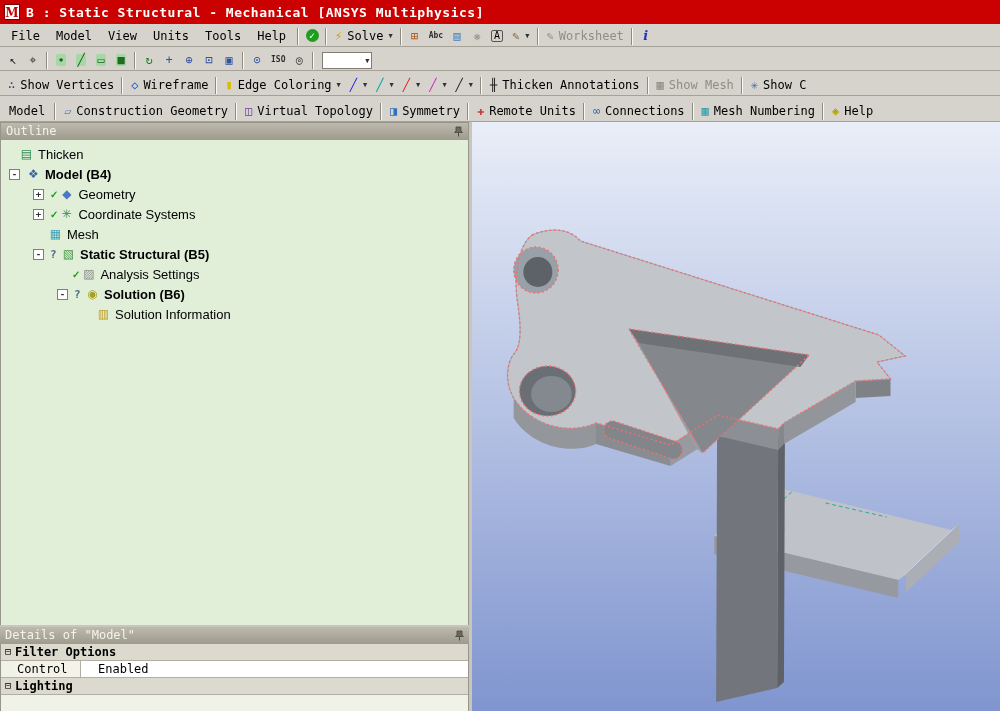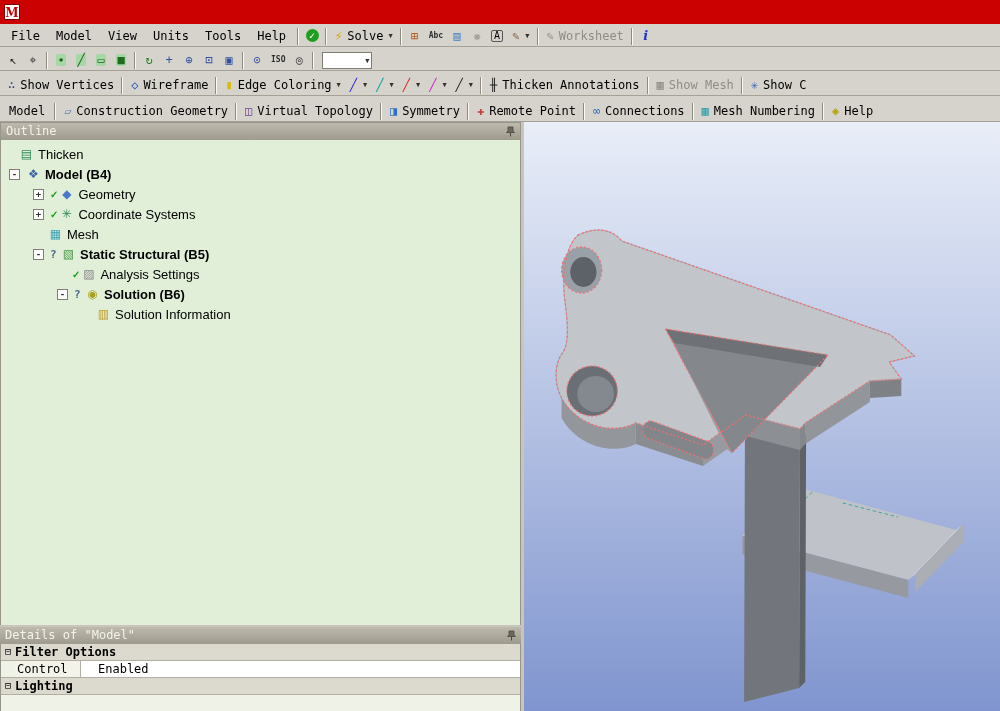--- a/index.html
+++ b/index.html
@@ -54,21 +54,21 @@
   }
   .tb-ic.boxed { border:1px solid #555; font-size:10px; padding:0 2px; }
   .tb-ic.small { font-size:8px; font-weight:bold; letter-spacing:0; }
   .tb-ic.info { font-weight:bold; font-style:italic; font-family:"DejaVu Serif",serif; font-size:13px; }
   .tb-tx { line-height:1; }
   .tb-caret { font-size:7px; color:#303030; margin-left:1px; }
   .tb-item.disabled .tb-tx, .tb-item.disabled .tb-ic { color:#8F8D85 !important; }
   
   .main { display:flex; height:589px; }
   .left {
-    width:524px; flex:none; display:flex; flex-direction:column;
+    width:472px; flex:none; display:flex; flex-direction:column;
     border-right:3px solid #C8C5BC; background:#D6D3CC;
   }
   .panel-header {
     height:17px; flex:none;
     background:linear-gradient(#BDB9AD,#9E9A8E);
     color:#F4F3EA; font:12px/17px "DejaVu Sans Mono", monospace;
     display:flex; align-items:center; justify-content:space-between; padding:0 5px;
   }
   .outline-sec { flex:1; display:flex; flex-direction:column; min-height:0; border:1px solid #97948A; border-bottom:none; }
   .tree { flex:1; background:#E1EFD9; overflow:hidden; padding-top:4px; }
@@ -96,20 +96,21 @@
   
   .viewport { flex:1; position:relative; background:linear-gradient(#E9EEF8,#8095CF); overflow:hidden; }
   .vp-svg { position:absolute; inset:0; width:100%; height:100%; display:block; }
   .pin { flex:none; }
 </style>
 </head>
 <body>
 
 <div class="titlebar">
   <span class="app-icon">M</span>
+  <span class="title">B : Static Structural - Mechanical [ANSYS Multiphysics]</span>
 </div>
 
 <div class="tb menubar">
 
     <span class="tb-item menu">
 
       <span class="tb-tx">File</span>
 
     </span>
 
@@ -473,21 +474,21 @@
     </span>
 
     <span class="tb-item sep">
       
       
       
     </span>
 
     <span class="tb-item btn">
       <span class="tb-ic" style="color: rgb(192, 64, 64);">✚</span>
-      <span class="tb-tx">Remote Point</span>
+      <span class="tb-tx">Remote Units</span>
 
     </span>
 
     <span class="tb-item sep">
       
       
       
     </span>
 
     <span class="tb-item btn">

